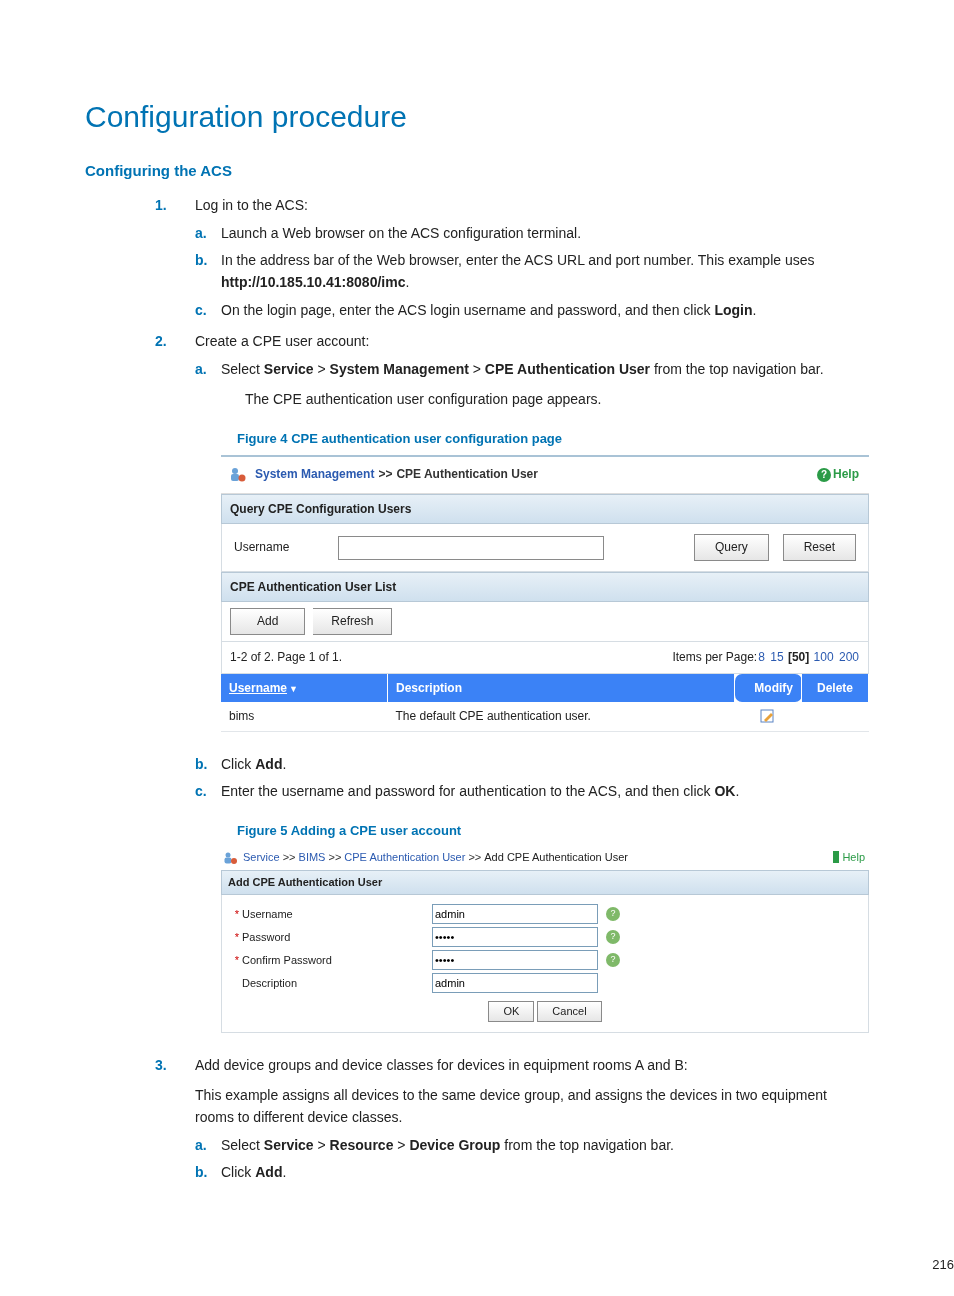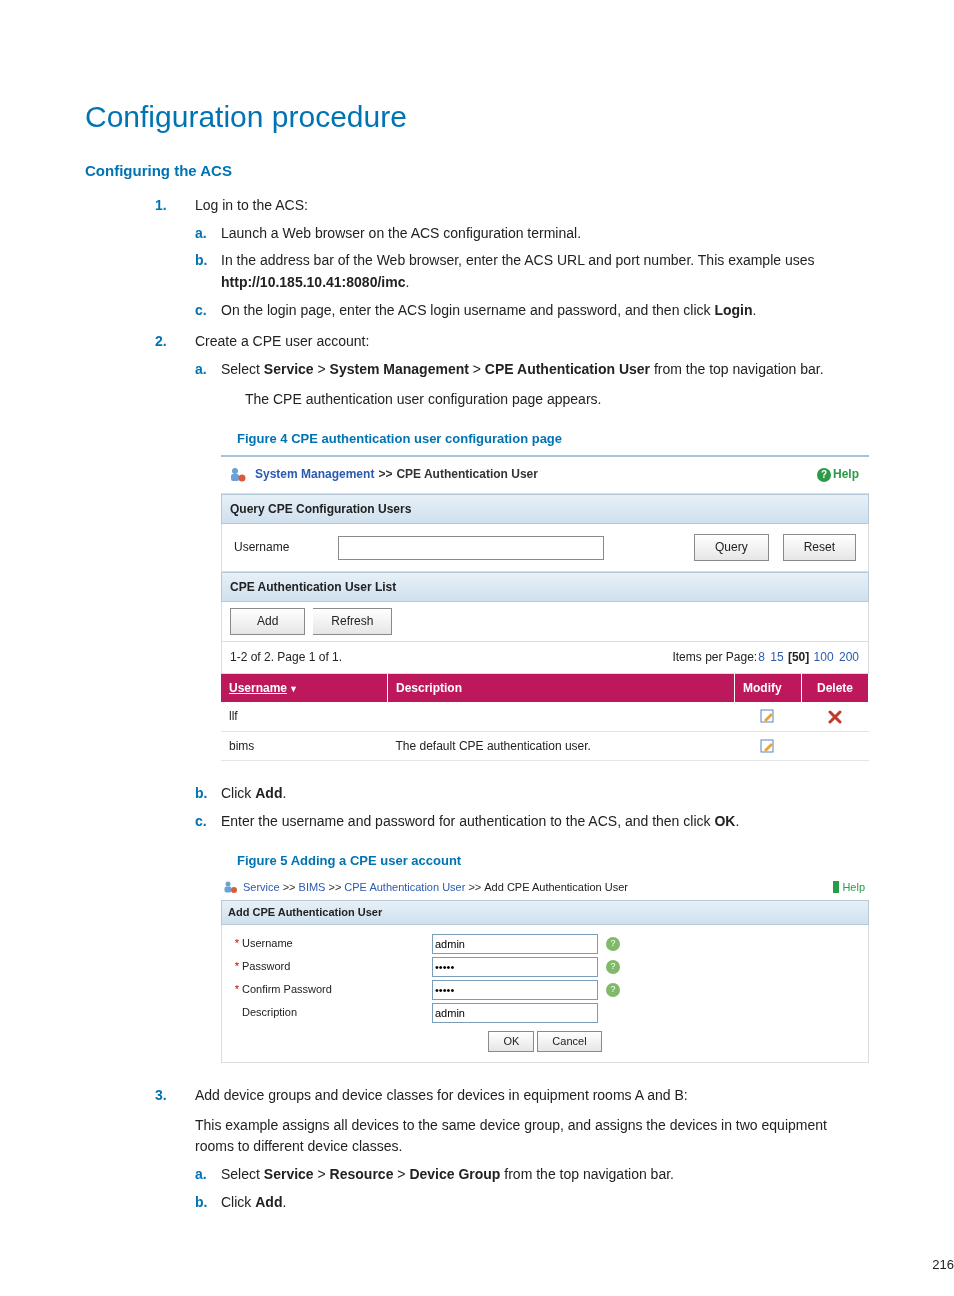--- a/index.html
+++ b/index.html
@@ -142,21 +142,21 @@
     justify-content: space-between;
     font-size: 12px;
   }
   .pager .ipp a { color: #2b5ab0; text-decoration: none; margin: 0 1px;}
   .grid {
     width: 100%;
     border-collapse: collapse;
     font-size: 12px;
   }
   .grid th {
-    background: #be185d;
+    background: #3b82f6;
     color: #fff;
     text-align: left;
     padding: 5px 8px;
     font-weight: bold;
     border-right: 1px solid #fff;
   }
   .grid th .sort { font-size: 9px; margin-left:2px;}
   .grid td {
     padding: 5px 8px;
     border-bottom: 1px solid #e2e6ea;
@@ -279,36 +279,25 @@
                 <b>[50]</b>
                 <a>100</a>
                 <a>200</a>
               </span>
             </div>
             <table class="grid">
               <thead>
                 <tr>
                   <th style="width:150px;"><u>Username</u><span class="sort">▼</span></th>
                   <th>Description</th>
-                  <th style="width:50px;text-align:left;">Modify</th>
+                  <th style="width:50px;text-align:right;border-radius:7px;">Modify</th>
                   <th style="width:50px;text-align:center;">Delete</th>
                 </tr>
               </thead>
               <tbody>
-                <tr>
-                  <td>llf</td>
-                  <td></td>
-                  <td class="center"><span class="mod-icon"><svg width="16" height="16" viewBox="0 0 16 16">
-                          <rect x="1" y="1" width="12" height="12" fill="#fff" stroke="#5b84c4"></rect>
-                          <path d="M4 11 L11 4 L13 6 L6 13 Z" fill="#e8a13a"></path>
-                        </svg></span></td>
-                  <td class="center"><span class="del-icon"><svg width="14" height="14" viewBox="0 0 14 14">
-                          <path d="M2 2 L12 12 M12 2 L2 12" stroke="#c0392b" stroke-width="3" stroke-linecap="round"></path>
-                        </svg></span></td>
-                </tr>
                 <tr>
                   <td>bims</td>
                   <td>The default CPE authentication user.</td>
                   <td class="center"><span class="mod-icon"><svg width="16" height="16" viewBox="0 0 16 16">
                           <rect x="1" y="1" width="12" height="12" fill="#fff" stroke="#5b84c4"></rect>
                           <path d="M4 11 L11 4 L13 6 L6 13 Z" fill="#e8a13a"></path>
                         </svg></span></td>
                   <td class="center"></td>
                 </tr>
               </tbody>

